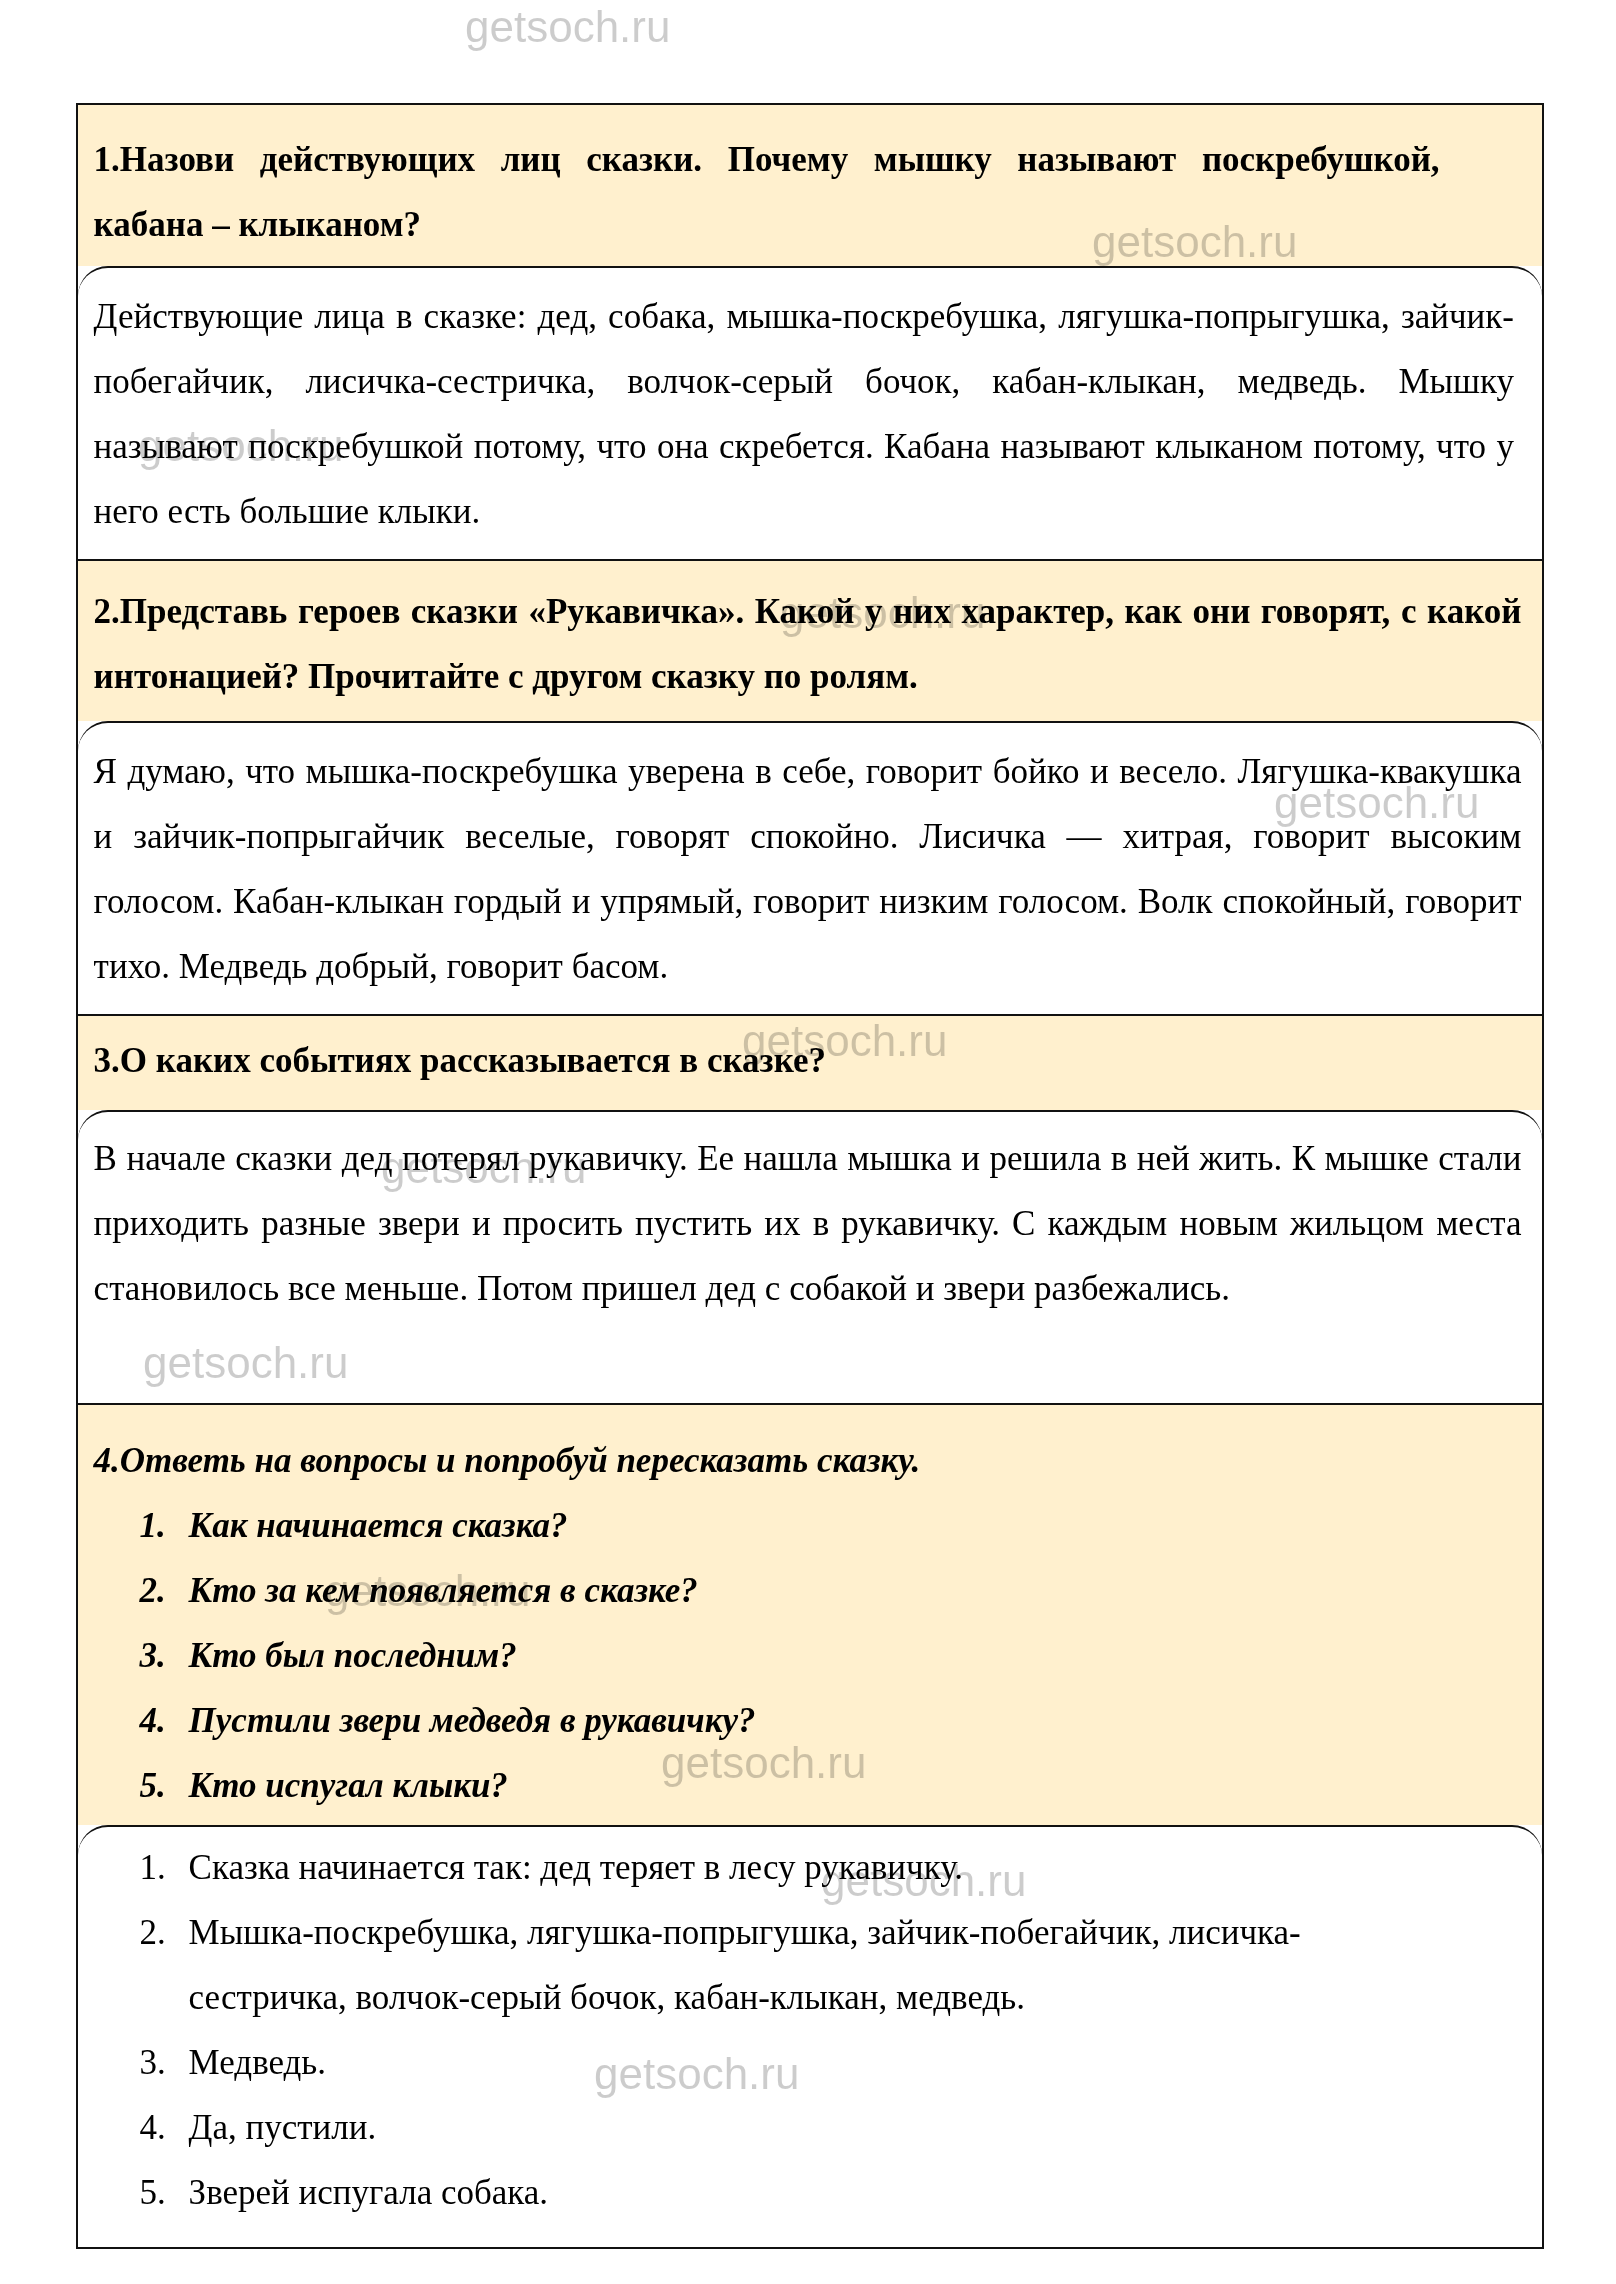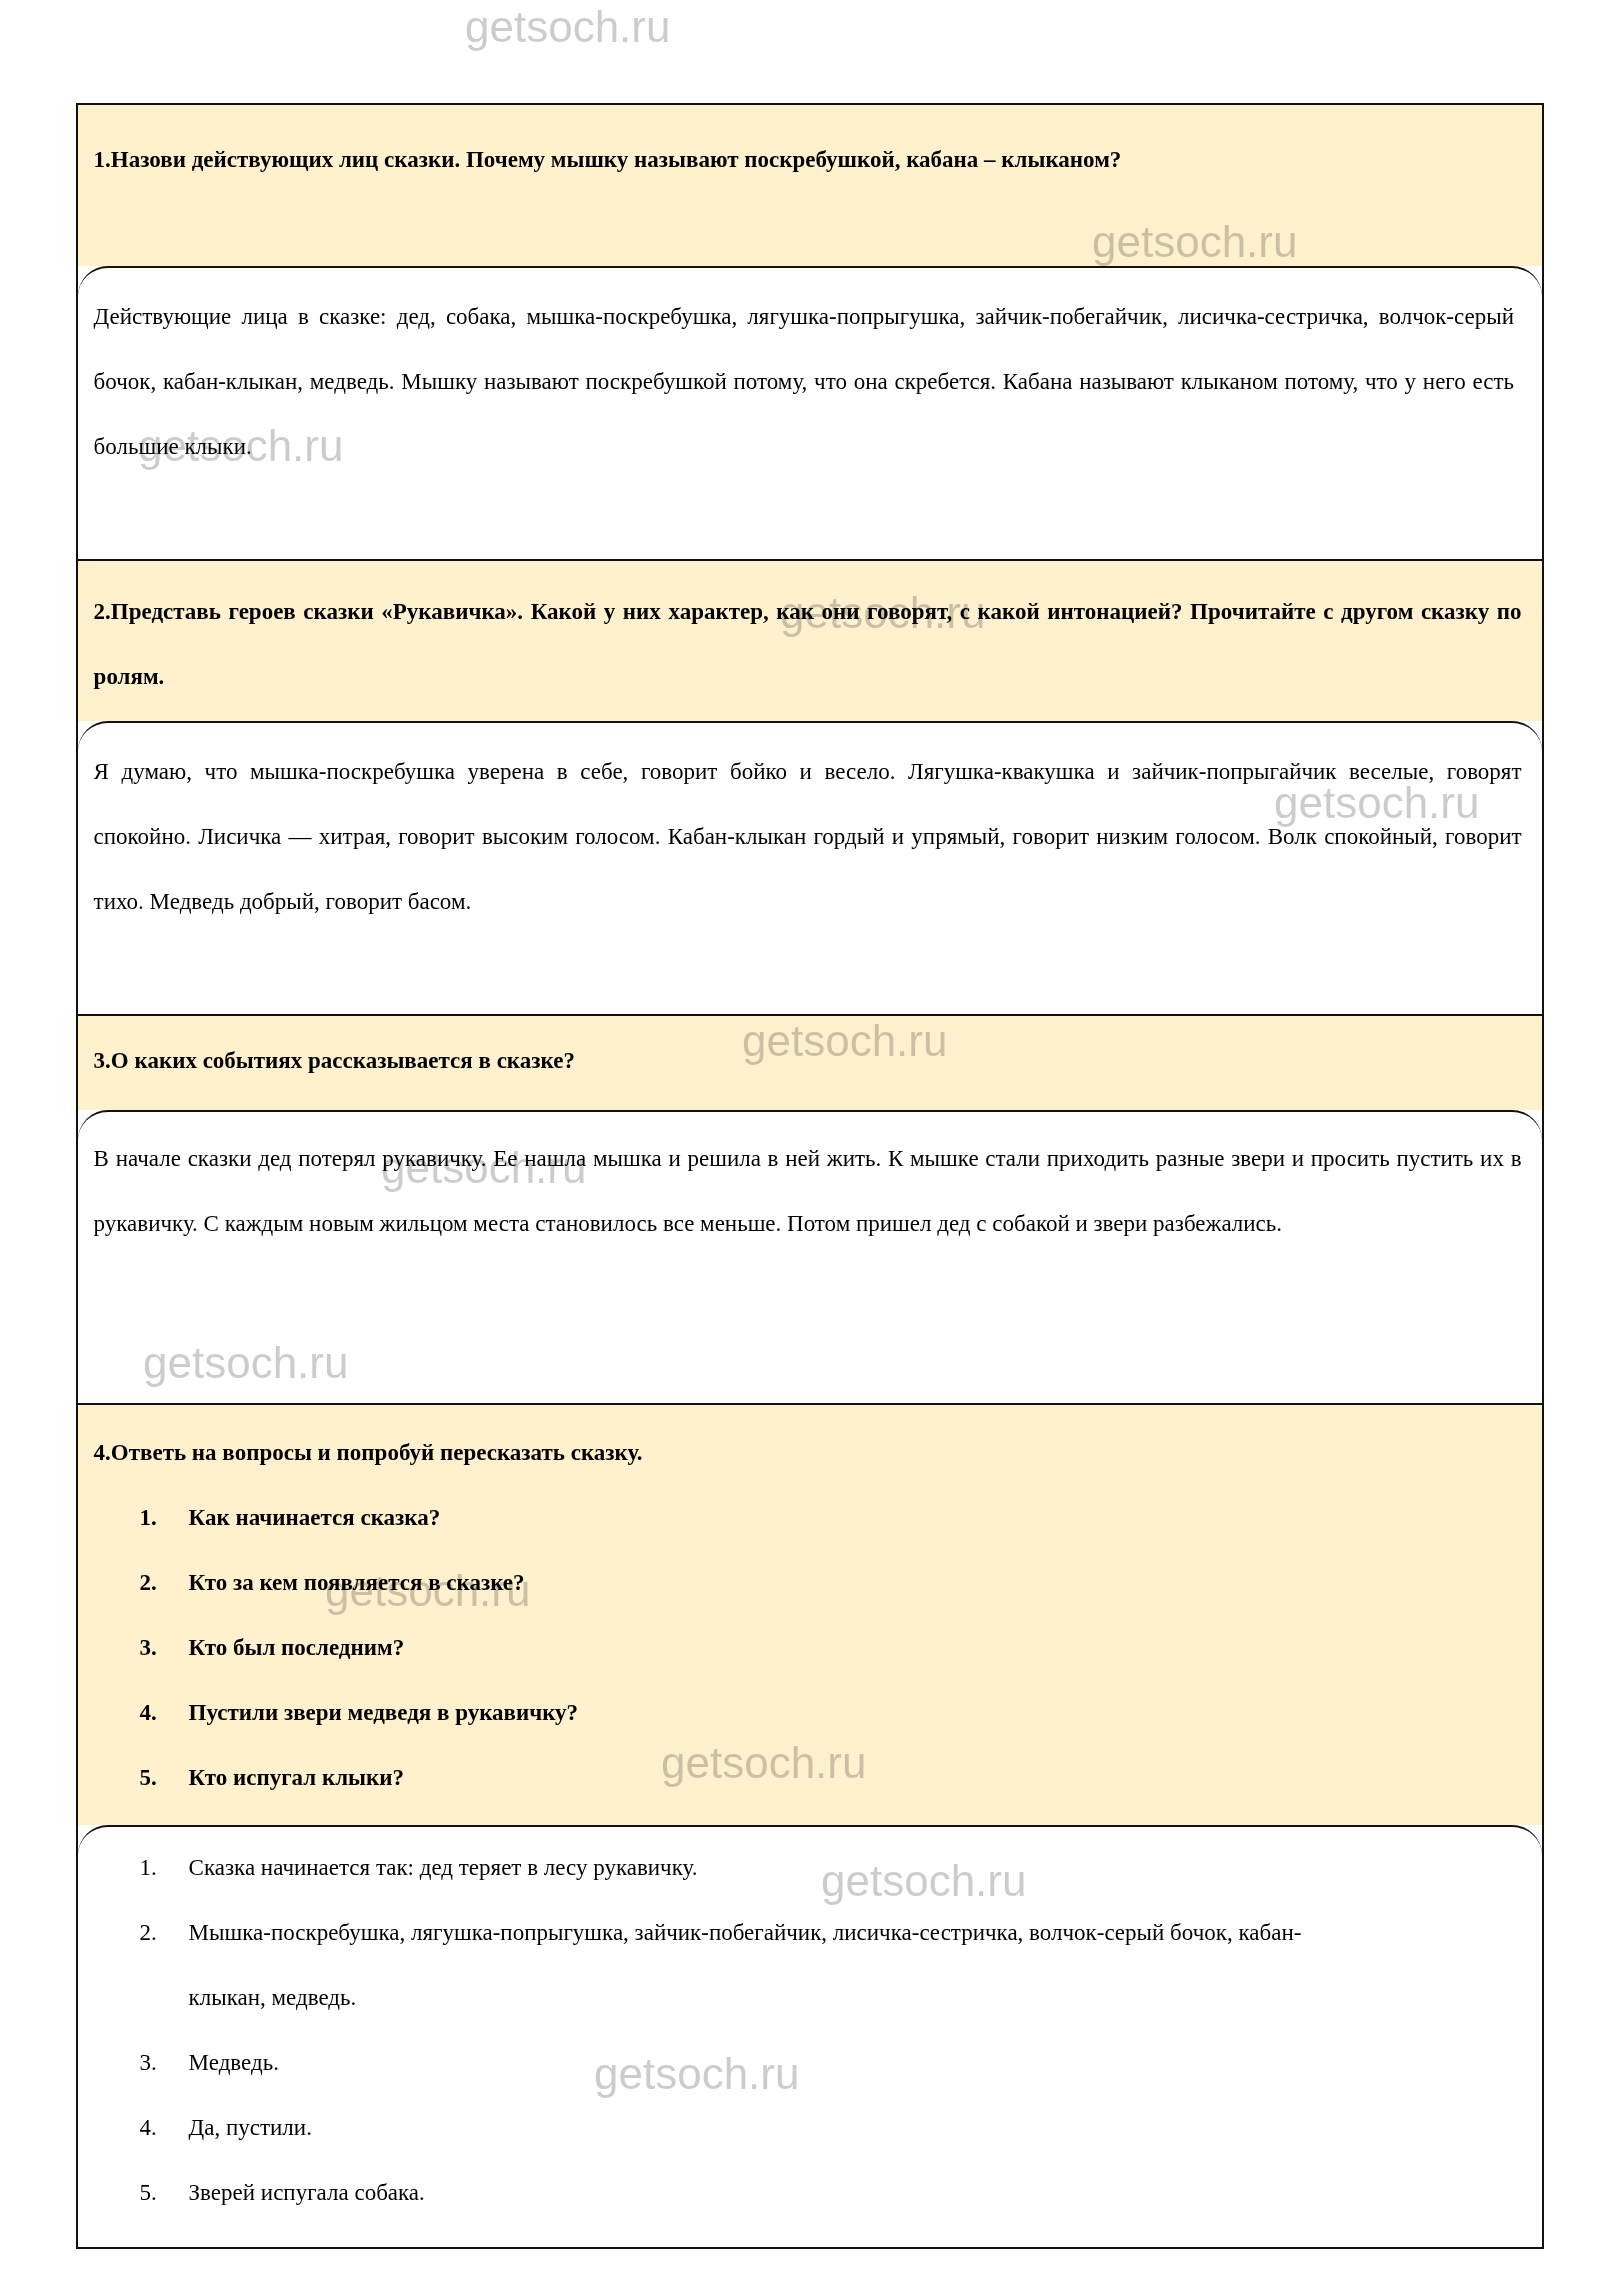--- a/index.html
+++ b/index.html
@@ -10,21 +10,21 @@
   }
   .table {
     position: absolute; left: 76px; top: 103px; width: 1468px; height: 2146px;
     box-sizing: border-box; border: 2.6px solid #111;
   }
   .row { position: absolute; left: 0; right: 0; box-sizing: border-box; }
   .row.q { background: #FFF0CE; }
   .row.a { background: #ffffff; border-radius: 30px; }
   .row + .row { border-top: 2.6px solid #111; }
   .cell {
-    padding: 0 15.6px 0 15.6px; font-size: 23px; line-height: 65px;
+    padding: 0 15.6px 0 15.6px; font-size: 35px; line-height: 65px;
     text-align: justify; text-align-last: left;
   }
   .q .cell { font-weight: bold; }
   .ol { list-style: none; margin: 0; padding: 0; }
   .ol li { display: flex; }
   .ol .num { width: 49px; flex: 0 0 49px; text-align: left; }
   .ol .txt { flex: 1; text-align: left; }
   .q .ol { padding-left: 46px; }
   .a .ol { padding-left: 46px; }
   .wm {
@@ -56,21 +56,21 @@
 
   <div class="row q" style="top:909px; height:96px;">
     <div class="cell" style="padding-top:11.7px;">3.О каких событиях рассказывается в сказке?</div>
   </div>
 
   <div class="row a" style="top:1005px; height:350px;">
     <div class="cell" style="padding-top:14.3px; width:1463px; box-sizing:border-box; padding-right:19.5px;">В начале сказки дед потерял рукавичку. Ее нашла мышка и решила в ней жить. К мышке стали приходить разные звери и просить пустить их в рукавичку. С каждым новым жильцом места становилось все меньше. Потом пришел дед с собакой и звери разбежались.</div>
   </div>
 
   <div class="row q" style="top:1298px; height:422px;">
-    <div class="cell" style="padding-top:15px;">
+    <div class="cell" style="padding-top:23px;font-style:italic;">
       <div>4.Ответь на вопросы и попробуй пересказать сказку.</div>
       <ul class="ol">
         <li>
             <span class="num">1.</span>
             <span class="txt">Как начинается сказка?</span>
           </li>
         <li>
             <span class="num">2.</span>
             <span class="txt">Кто за кем появляется в сказке?</span>
           </li>

